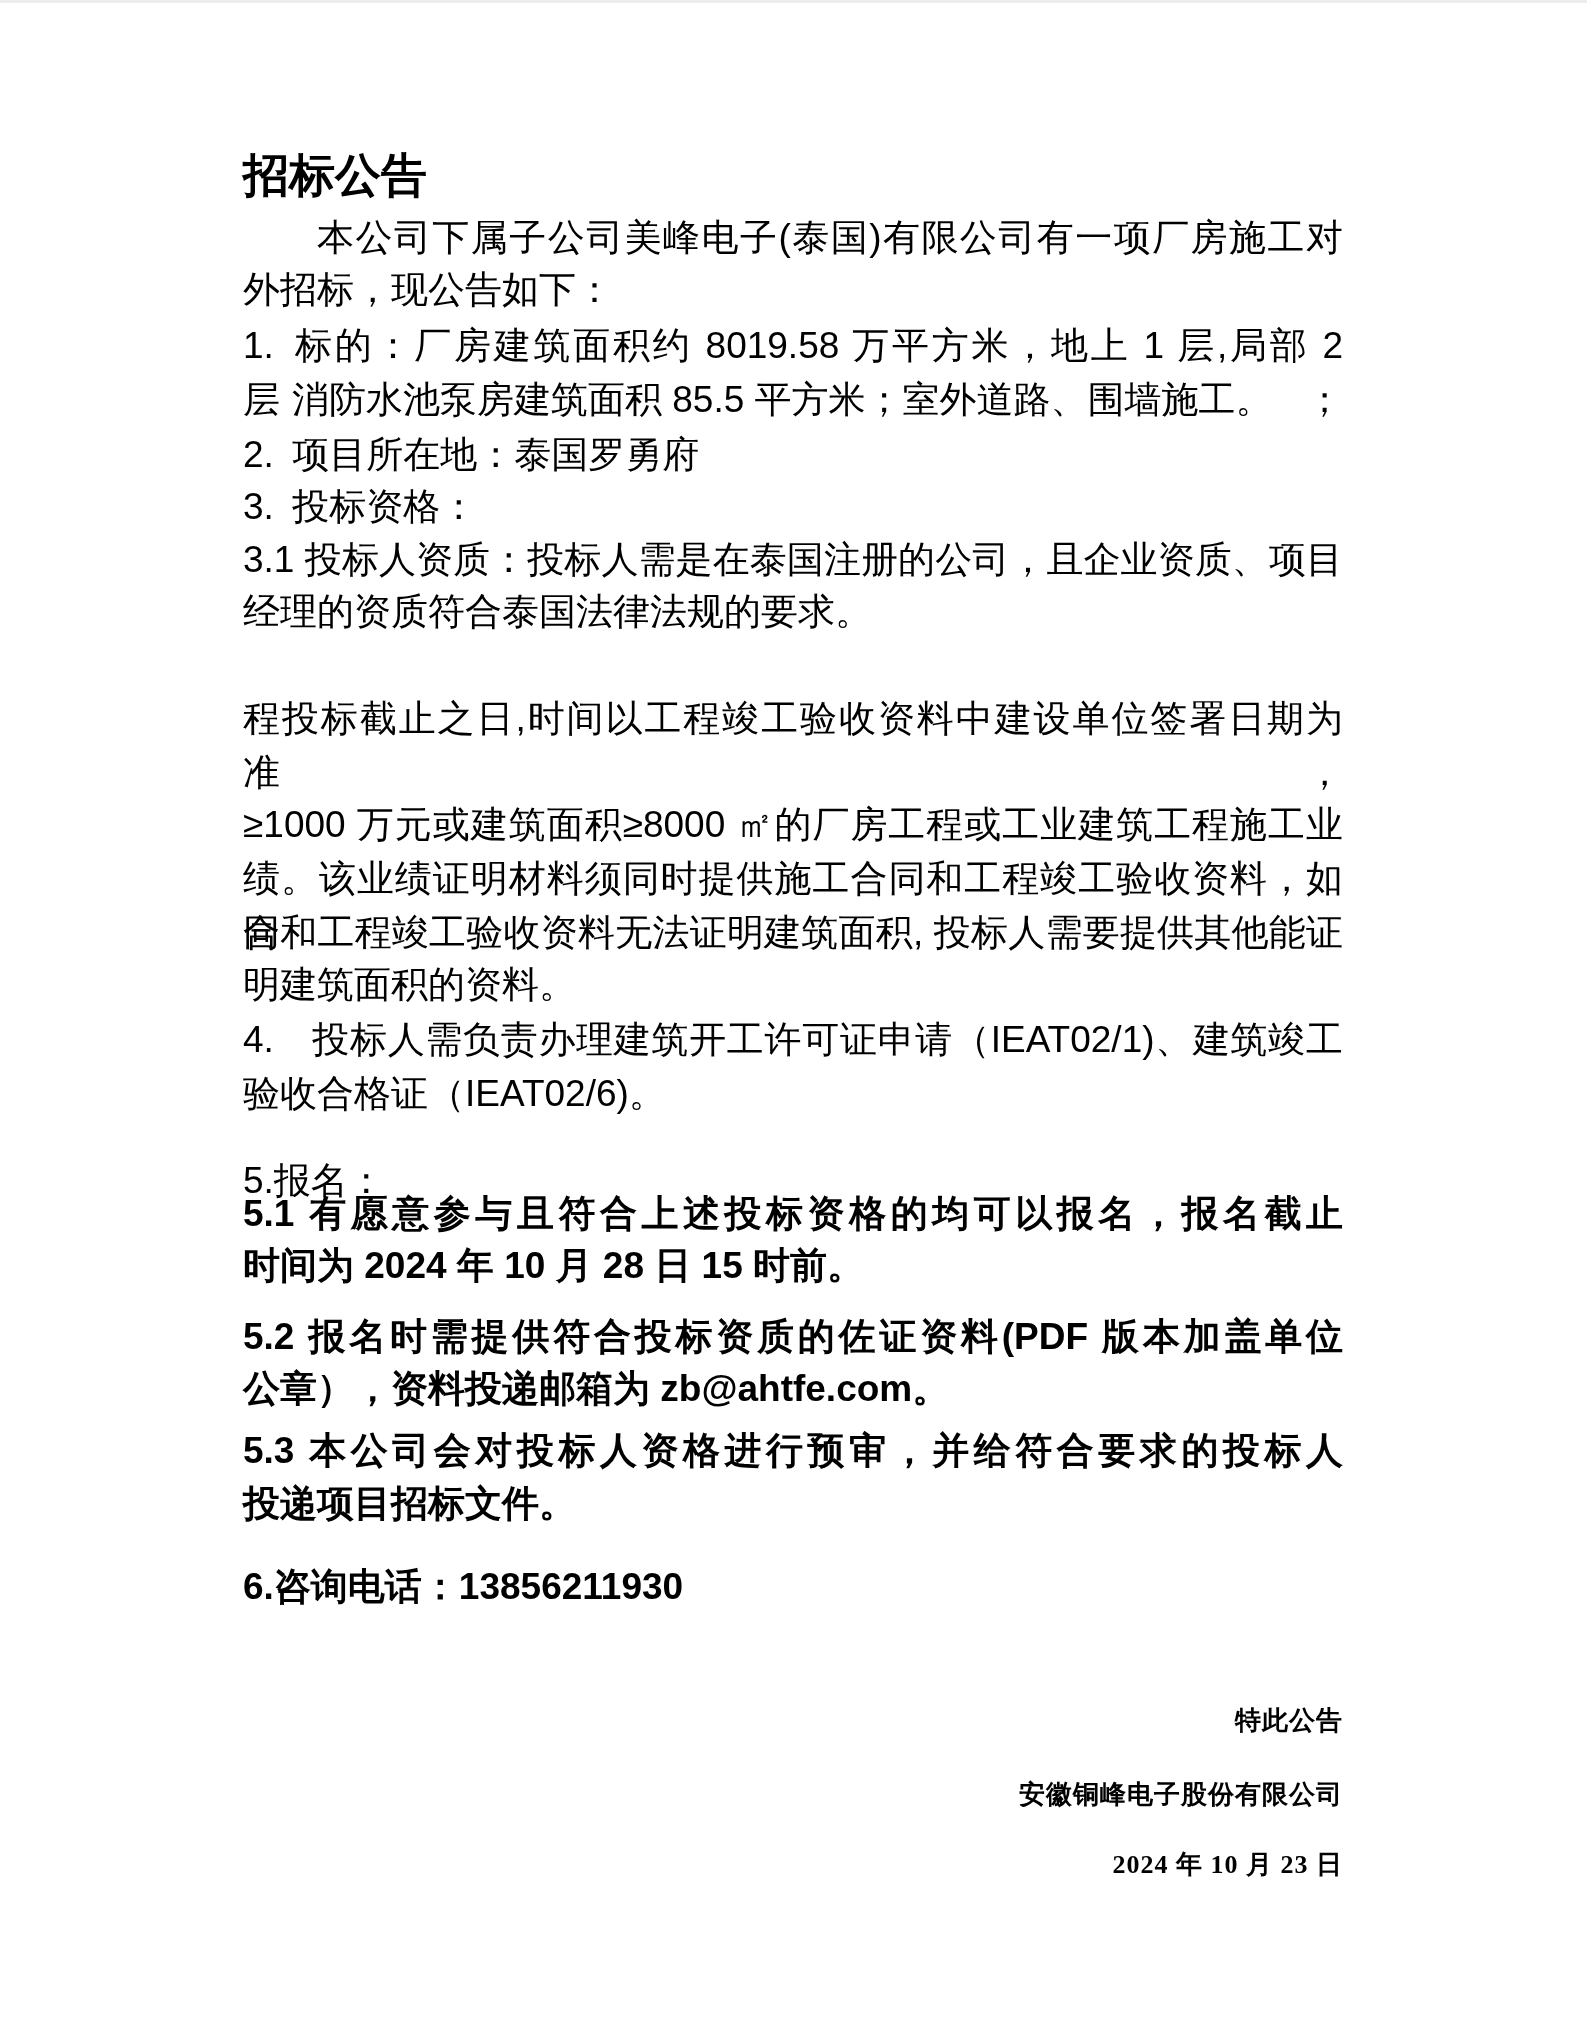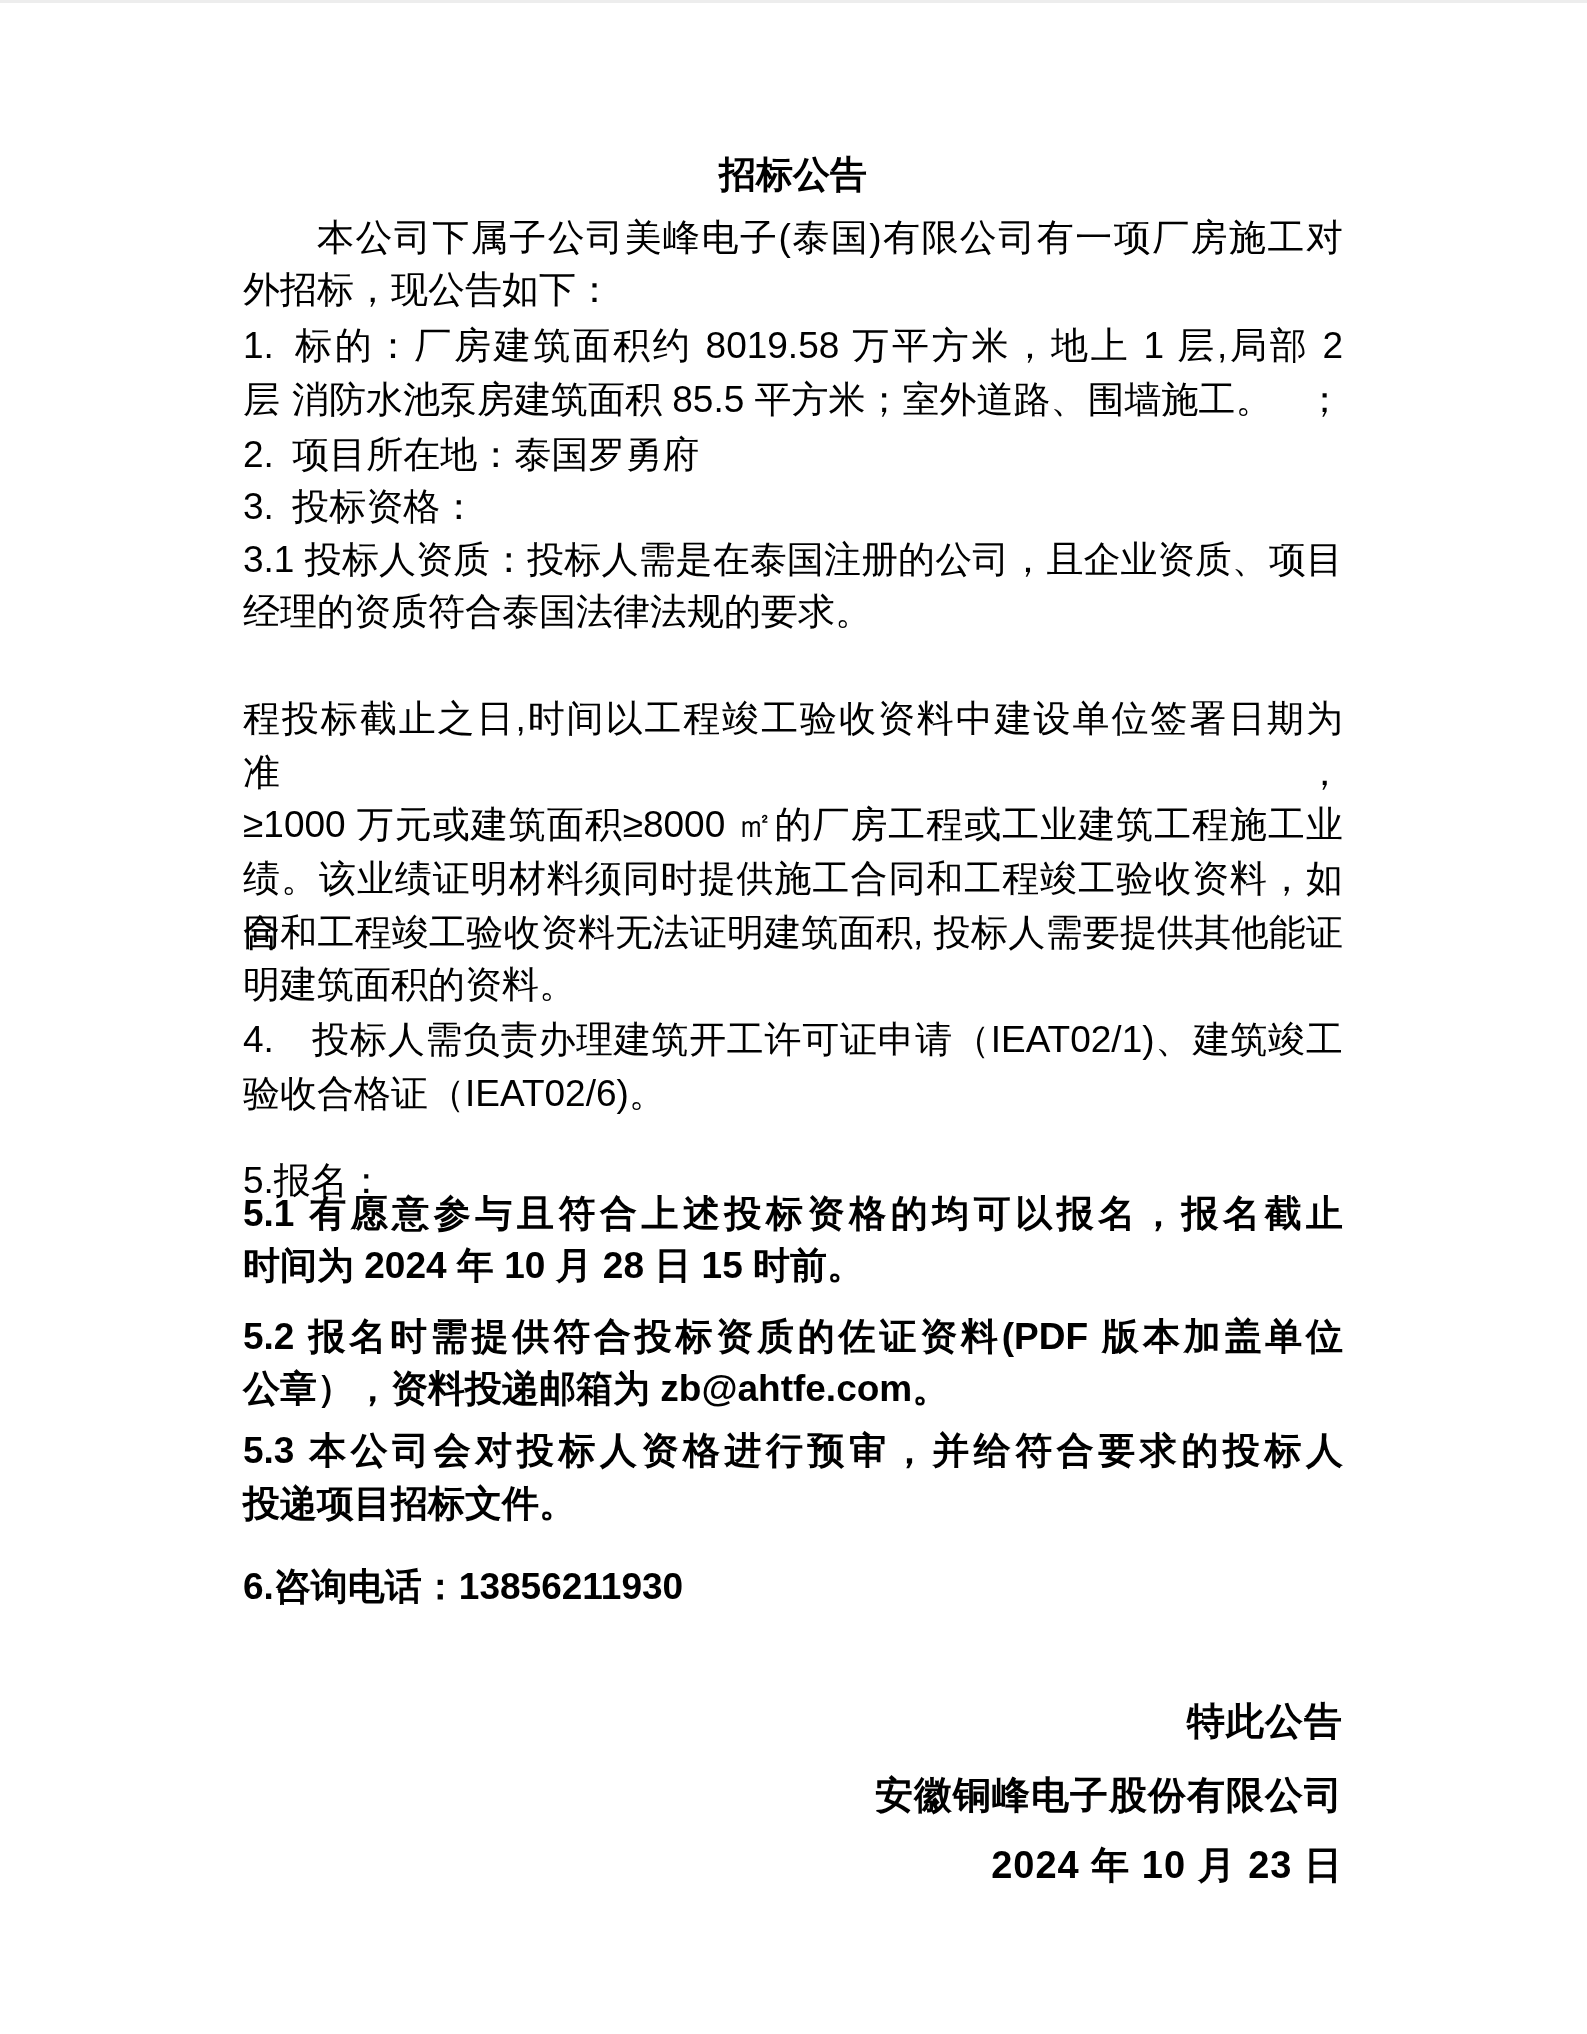--- a/index.html
+++ b/index.html
@@ -13,43 +13,43 @@
     color:#000000;
   }
   .top-edge{
     position:absolute;top:0;left:0;width:100%;height:3px;
     background:#ededed;
   }
   .t{
     position:absolute;
     left:243px;width:1100px;height:58px;
     top:146px;
-    font-size:37px;line-height:58px;
+    font-size:46px;line-height:58px;
     font-weight:700;
-    text-align:center;
+    text-align:left;
     font-family:Liberation Sans, sans-serif;
   }
   .line{
     position:absolute;
     left:243px;width:1100px;height:54px;
     font-size:37px;line-height:54px;
     text-align:left;
     font-family:"Liberation Sans", sans-serif;
   }
   .fill{
     text-align:justify;
     text-align-last:justify;
   }
   .indent2{ text-indent:74px; }
   .hang{ left:292px; width:1051px; }
   .b{ font-weight:700; }
   .right{
     text-align:right;
-    font-family:Liberation Sans, sans-serif;
-    font-size:38px;
+    font-family:Liberation Serif, serif;
+    font-size:26px;
     font-weight:700;
     letter-spacing:1px;
   }
 </style>
 </head>
 <body>
 
 <div class="page">
   <div class="top-edge"></div>
 

